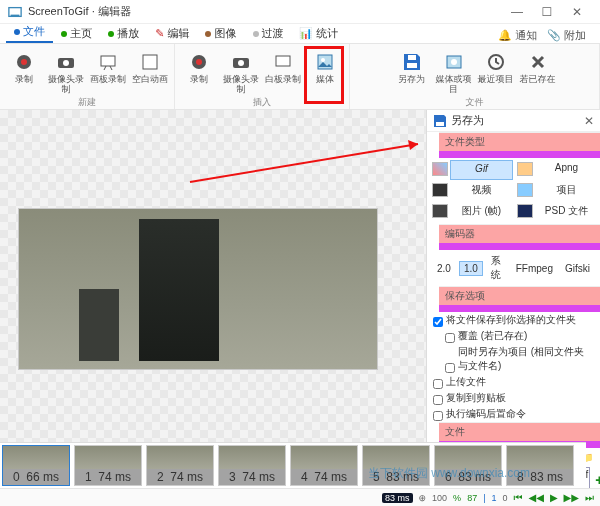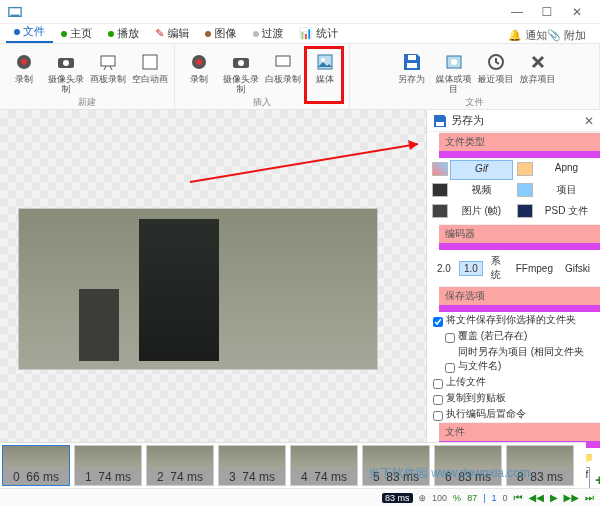--- a/index.html
+++ b/index.html
@@ -5,21 +5,21 @@
 * { box-sizing: border-box; margin: 0; padding: 0; }
 body { font-family: "Microsoft YaHei", "Segoe UI", sans-serif; font-size: 11px; color: #333; background: #fff; width: 600px; height: 506px; overflow: hidden; position: relative; }
 .titlebar { height: 24px; display: flex; align-items: center; padding: 0 8px; background: #fff; border-bottom: 1px solid #eee; }
 .titlebar .icon { width: 14px; height: 14px; margin-right: 6px; }
 .titlebar .spacer { flex: 1; }
 .titlebar .winbtn { width: 30px; text-align: center; font-size: 12px; color: #666; }
 .ribbon-tabs { height: 20px; display: flex; align-items: flex-end; padding: 0 6px; border-bottom: 1px solid #e5e5e5; background: #fff; }
 .ribbon-tabs .tab { padding: 2px 8px; color: #333; }
 .ribbon-tabs .tab.active { color: #1a69c7; border-bottom: 2px solid #1a69c7; }
 .ribbon-tabs .tab .dot { width: 6px; height: 6px; display: inline-block; border-radius: 50%; vertical-align: middle; }
-.ribbon-tabs .rightlinks { margin-left: auto; display: flex; gap: 0; padding-right: 8px; color: #555; align-items: center; }
+.ribbon-tabs .rightlinks { margin-left: auto; display: flex; gap: 10px; padding-right: 8px; color: #555; align-items: center; }
 .ribbon { height: 66px; display: flex; border-bottom: 1px solid #e5e5e5; background: #fafafa; position: relative; }
 .ribbon .group { display: flex; flex-direction: column; align-items: center; border-right: 1px solid #e8e8e8; padding: 4px 4px 2px 4px; }
 .ribbon .buttons { display: flex; gap: 2px; }
 .ribbon .btn { display: flex; flex-direction: column; align-items: center; justify-content: flex-start; width: 40px; padding: 2px; cursor: default; }
 .ribbon .btn .glyph { width: 24px; height: 24px; display: flex; align-items: center; justify-content: center; }
 .ribbon .btn .lbl { font-size: 9px; text-align: center; line-height: 10px; color: #555; }
 .ribbon .grouplabel { font-size: 9px; color: #888; margin-top: auto; }
 .saveas-highlight { position: absolute; border: 3px solid #e11; left: 304px; top: 2px; width: 40px; height: 58px; pointer-events: none; }
 .workspace { position: absolute; top: 110px; left: 0; right: 0; bottom: 64px; }
 .canvas-area { position: absolute; left: 0; top: 0; right: 174px; bottom: 0;
@@ -68,20 +68,21 @@
 </head>
 <body>
 
 <div class="titlebar">
   <span class="icon">
     <svg viewBox="0 0 16 16" width="14" height="14">
         <rect x="1" y="3" width="14" height="10" fill="none" stroke="#3a88b8" stroke-width="1.5"></rect>
         <rect x="3" y="11" width="10" height="2" fill="#3a88b8"></rect>
       </svg>
   </span>
+  <span>ScreenToGif · 编辑器</span>
   <span class="spacer"></span>
   <span class="winbtn">—</span>
   <span class="winbtn">☐</span>
   <span class="winbtn">✕</span>
 </div>
 
 <div class="ribbon-tabs">
   <div class="tab active"><span class="dot" style="background:#1a69c7"></span> <span>文件</span></div>
   <div class="tab"><span class="dot" style="background:#1da000"></span> <span>主页</span></div>
   <div class="tab"><span class="dot" style="background:#1da000"></span> <span>播放</span></div>
@@ -207,21 +208,21 @@
             </svg>
           </span>
           <span class="lbl">最近项目</span>
         </div>
       <div class="btn">
           <span class="glyph">
             <svg width="20" height="20">
               <path d="M5 5 L15 15 M15 5 L5 15" stroke="#555" stroke-width="3"></path>
             </svg>
           </span>
-          <span class="lbl">放弃项目</span>
+          <span class="lbl">若已存在</span>
         </div>
     </div>
     <div class="grouplabel">文件</div>
   </div>
   <div class="saveas-highlight"></div>
 </div>
 
 <div class="workspace">
   <div class="canvas-area">
     <div class="preview-img"></div>

